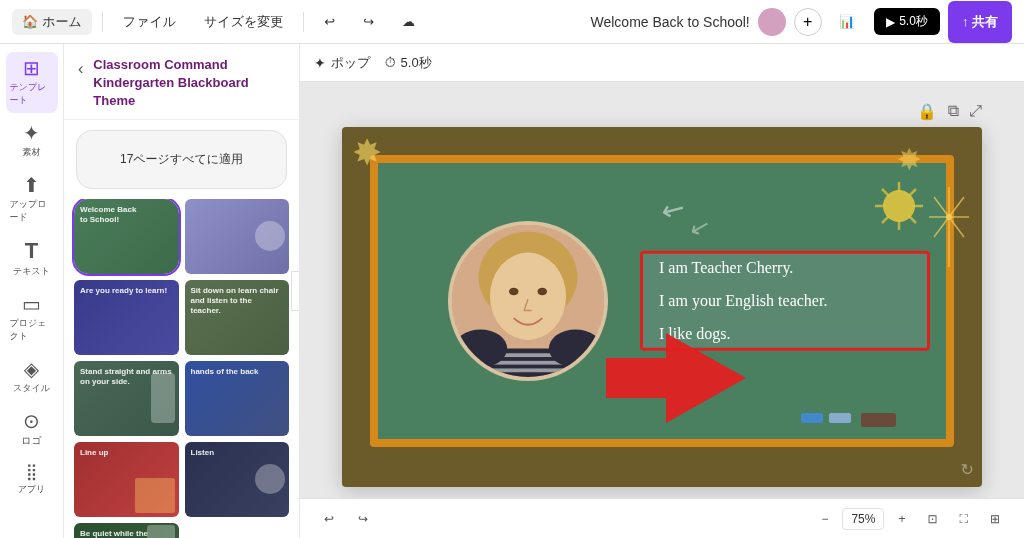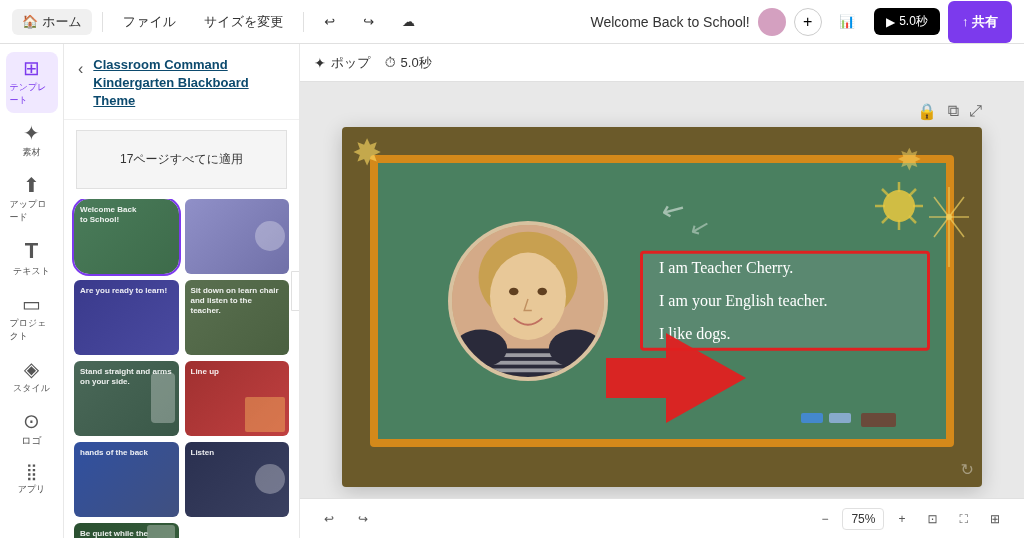--- a/index.html
+++ b/index.html
@@ -125,29 +125,28 @@
       cursor: pointer;
       font-size: 16px;
       color: #555;
       padding: 2px;
       flex-shrink: 0;
       margin-top: 2px;
     }
     .panel-title {
       font-size: 13px;
       font-weight: 600;
-      color: #0c4a6e;
+      color: #701a75;
       line-height: 1.4;
-      text-decoration: underline;
     }
     .apply-all-btn {
       margin: 10px 12px;
       background: #f5f5f5;
       border: 1px solid #e0e0e0;
-      border-radius: 0;
+      border-radius: 16px;
       padding: 20px;
       font-size: 12px;
       color: #333;
       cursor: pointer;
       text-align: center;
     }
     .template-grid {
       display: grid;
       grid-template-columns: 1fr 1fr;
       gap: 6px;
@@ -471,26 +470,26 @@
       </div>
 
       <div class="template-thumb t5" style="background:linear-gradient(135deg,#5a7050,#4a6040)">
         <div class="thumb-text">Sit down on learn chair and listen to the teacher.</div>
       </div>
       <div class="template-thumb t6" style="background:linear-gradient(135deg,#4a6858,#3a5848)">
         <div class="thumb-text">Stand straight and arms on your side.</div>
         <div class="thumb-img-placeholder" style="width:24px;height:50px;border-radius:4px;top:50%;transform:translateY(-50%)"></div>
       </div>
 
+      <div class="template-thumb t8" style="background:linear-gradient(135deg,#3050a0,#405080)">
+        <div class="thumb-text">hands of the back</div>
+      </div>
       <div class="template-thumb t7" style="background:linear-gradient(135deg,#a03030,#c04040)">
         <div class="thumb-text">Line up</div>
         <div style="position:absolute;bottom:4px;right:4px;width:40px;height:35px;background:rgba(255,200,100,0.4);border-radius:2px"></div>
-      </div>
-      <div class="template-thumb t8" style="background:linear-gradient(135deg,#3050a0,#405080)">
-        <div class="thumb-text">hands of the back</div>
       </div>
 
       <div class="template-thumb t9" style="background:linear-gradient(135deg,#2a3050,#3a4060)">
         <div class="thumb-text">Listen</div>
         <div class="thumb-img-placeholder"></div>
       </div>
       <div class="template-thumb t10" style="background:linear-gradient(135deg,#2a5030,#3a6040)">
         <div class="thumb-text">Be quiet while the teacher is talking...</div>
         <div class="thumb-img-placeholder" style="width:28px;height:36px;border-radius:3px;top:20px"></div>
       </div>

